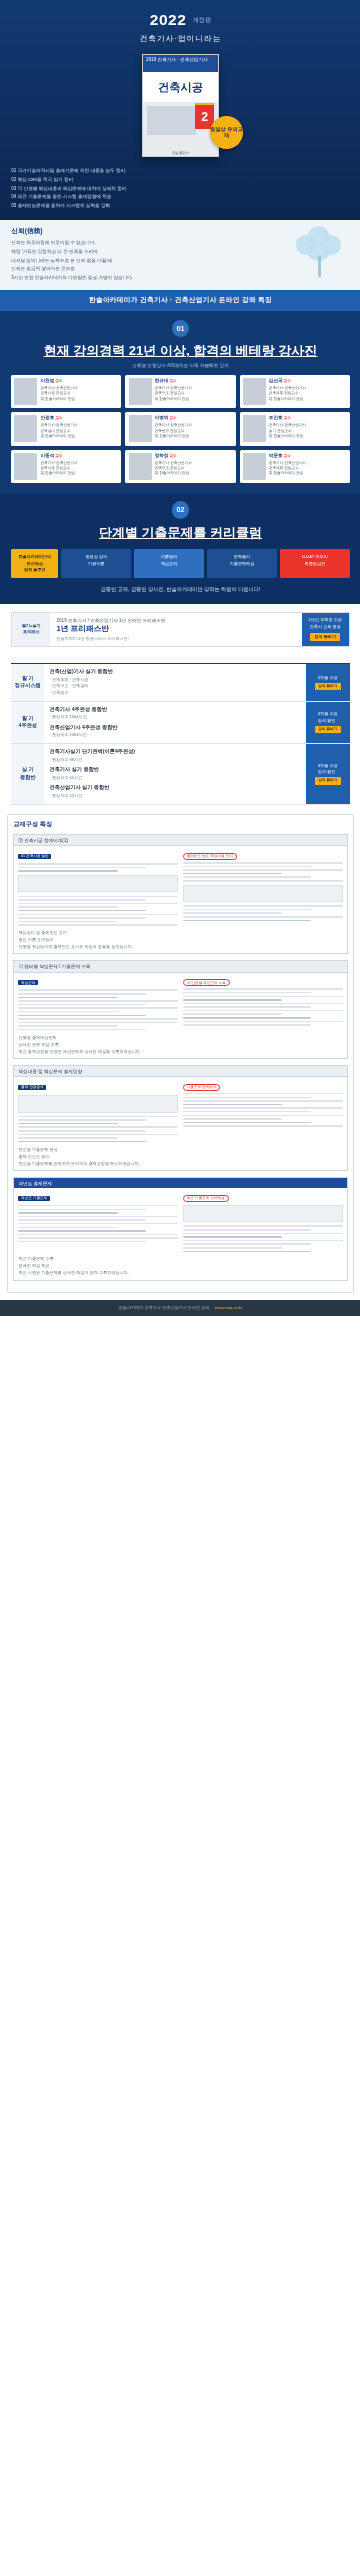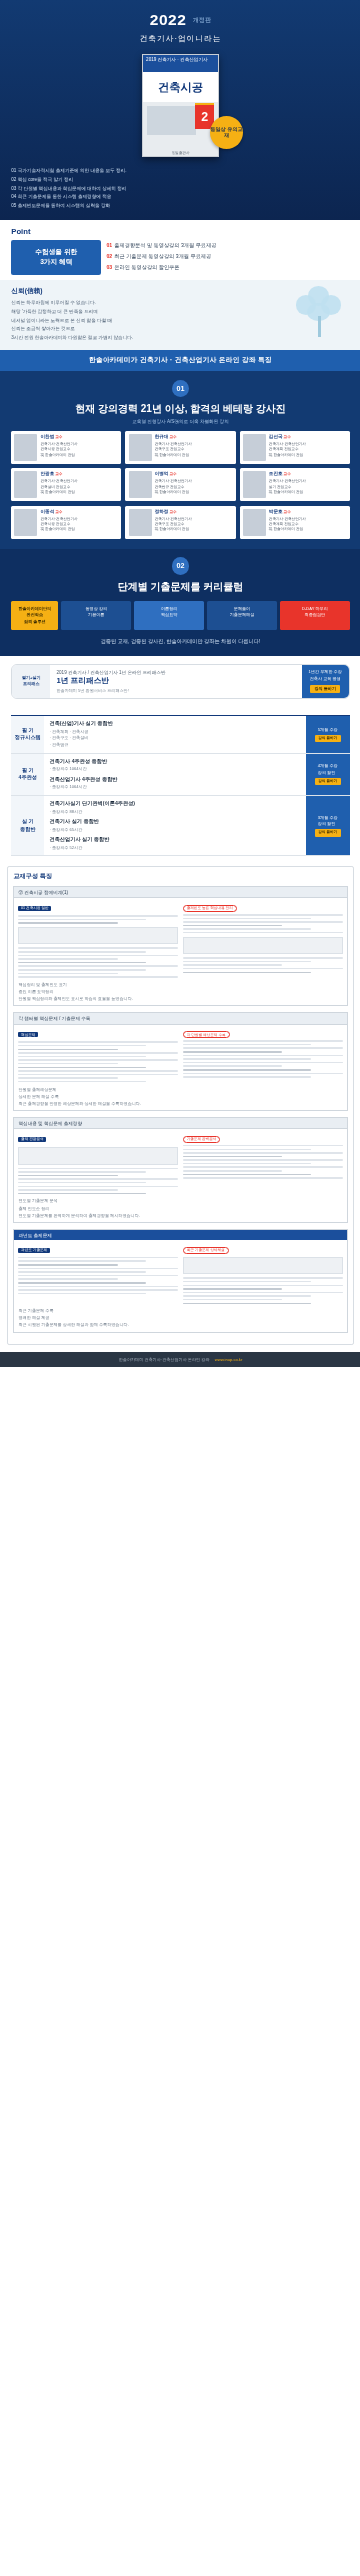--- a/index.html
+++ b/index.html
@@ -95,21 +95,21 @@
     background:#1f5fae; color:#fff; font-size: 6.7px; font-weight:bold;
     text-align:center; padding: 6.2px 0; letter-spacing: 0.3px;
   }
 
   
   .sec { background:#123a72; padding: 8.2px 0 10.3px; }
   .sec-badge {
     width: 17.5px; height: 17.5px; border-radius: 50%; background:#2f6fc0; color:#fff;
     margin: 0 auto; font-size: 7.2px; font-weight:bold; line-height: 17.5px; text-align:center;
   }
-  .sec-title { color:#fff; text-align:center; font-size: 10px; font-weight:bold; margin-top: 5.2px;}
+  .sec-title { color:#fff; text-align:center; font-size: 13px; font-weight:bold; margin-top: 5.2px; text-decoration: underline;}
   .sec-sub { color:#a8c6e8; text-align:center; font-size: 4.6px; margin-top: 2.6px;}
   .prof-grid {
     display:grid; grid-template-columns: repeat(3, 1fr); gap: 4.1px;
     margin: 7.2px 11.3px 0;
   }
   .prof {
     background:#ffffff; border-radius:1.5px; padding: 3.1px; display:flex; gap:3.1px; align-items:flex-start;
   }
   .prof .ph { width: 23px; height: 27px; background:#c6ced8; border-radius:1px; flex: 0 0 23px;}
   .prof .info { font-size: 3.6px; color:#44505f; line-height:1.5;}
@@ -127,21 +127,21 @@
     flex:1; background:#2f6fc0; color:#fff; border-radius:1.5px; text-align:center;
     font-size: 4.1px; padding: 5.2px 1px; line-height:1.5;
   }
   .curr-item.alt { background:#1d4f92; }
   .curr-item.last { background:#e8342b; }
   .sec2-note { color:#cfe0f3; text-align:center; font-size: 5.2px; margin-top: 8.2px;}
 
   
   .pkg-band { background:#ffffff; padding: 7.2px 11.3px; }
   .pkg {
-    border:0.5px solid #d7dde3; border-radius:6px; margin-bottom: 6px;
+    border:0.5px solid #d7dde3; border-radius:1px; margin-bottom: 6px;
     display:flex; align-items:stretch; overflow:hidden;
   }
   .pkg-left {
     width: 38px; background:#eef2f6; color:#11387a; font-size: 4.1px; font-weight:bold;
     display:flex; align-items:center; justify-content:center; text-align:center; line-height:1.5;
   }
   .pkg-mid { flex:1; padding: 5.2px 6.2px; }
   .pkg-mid .t1 { font-size: 4.6px; color:#4b5b6c;}
   .pkg-mid .t2 { font-size: 7.7px; color:#11387a; font-weight:bold; margin: 1.5px 0;}
   .pkg-mid .t3 { font-size: 4.1px; color:#7b8794;}
@@ -230,32 +230,20 @@
 
     <ul class="hero-bullets">
       <li>01  국가기술자격시험 출제기준에 의한 내용을 모두 정리.</li>
       <li>02  핵심 core를 적극 알기 정리</li>
       <li>03  각 단원별 핵심내용과 학심문제에 대하여 상세히 정리</li>
       <li>04  최근 기출문제를 통한 시스템 출제경향에 적응</li>
       <li>05  출제빈도문제를 통하여 시스템의 실력을 강화</li>
     </ul>
   </div>
 
-  <div class="point-band">
-    <div class="point-label">Point</div>
-    <div class="point-row">
-      <div class="point-left" style="white-space:pre-line">수험생을 위한
-3가지 혜택</div>
-      <div class="point-right">
-        <div><span class="n">01</span><span>출제경향분석 및 동영상강의 3개월 무료제공</span></div>
-        <div><span class="n">02</span><span>최근 기출문제 동영상강의 3개월 무료제공</span></div>
-        <div><span class="n">03</span><span>온라인 동영상강의 할인쿠폰</span></div>
-      </div>
-    </div>
-  </div>
 
   <div class="trust">
     <div class="trust-title">신뢰(信賴)</div>
     <div class="trust-body" style="white-space:pre-line">신뢰는 하루아침에 이루어질 수 없습니다.
 해당 '가득한 감정하고 더 큰 만족을 드리며
 네셔널 업이니라는 노력으로 본 신뢰 합을 다할 때
 신뢰는 조금씩 쌓아가는 것으로
 3시간 전원 한솔아카데미와 다원합은 결코 가볍지 않습니다.</div>
     <div class="tree">
       <div class="leaf" style="left:17.5px;top:0;width:20.6px;height:19.6px;"></div>

